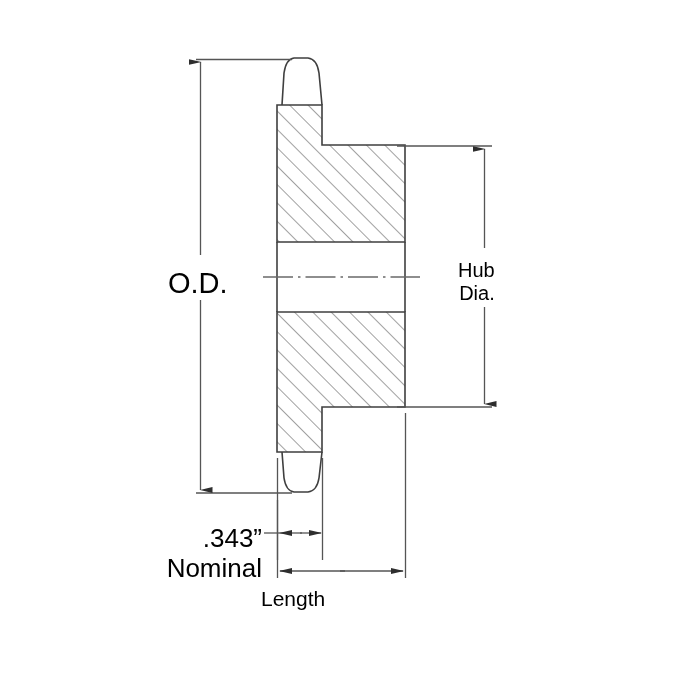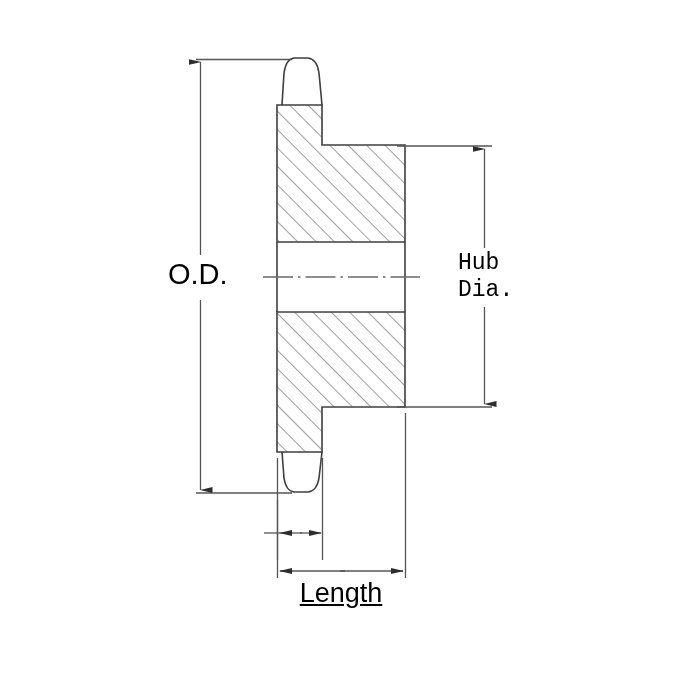--- a/index.html
+++ b/index.html
@@ -24,49 +24,48 @@
     display: block;
   }
   .dim-label {
     position: absolute;
     color: #000000;
     font-family: "Liberation Sans", sans-serif;
     font-weight: 400;
     line-height: 1.16;
     white-space: pre;
     letter-spacing: 0px;
+    margin-top: 9px;
   }
   #label-od {
     left: 168px;
     top: 258px;
     font-size: 29px;
   }
   #label-hub {
     left: 458px;
     top: 250px;
-    font-size: 23px;
+    font-size: 20px;
     text-align: left;
-    font-family: Liberation Mono, monospace;
   }
   #label-hub .line2 { display: block; text-align: right; }
   #label-nominal {
     left: 150px;
     top: 514px;
     font-size: 26px;
     text-align: right;
     width: 112px;
   }
   #label-nominal .line2 { display: block; }
   #label-ltb {
     left: 261px;
     top: 578px;
-    font-size: 27px;
-    text-align: center;
+    font-size: 21px;
+    text-align: left;
     width: 160px;
-    text-decoration: underline;
   }
   #label-ltb .line2 { display: block; }
 </style>
 </head>
 <body>
 
 <div id="drawing-root">
 
   <svg id="drawing-svg" viewBox="0 0 700 700">
     <defs>
@@ -147,16 +146,17 @@
       <line x1="405.5" y1="413" x2="405.5" y2="578" stroke="#555555" stroke-width="1.3"></line>
       <line x1="345" y1="571" x2="280" y2="571" stroke="#555555" stroke-width="1.3" marker-end="url(#arrowLeft)"></line>
       <line x1="340" y1="571" x2="403" y2="571" stroke="#555555" stroke-width="1.3" marker-end="url(#arrowRight)"></line>
     </g>
   </svg>
 
   <div class="dim-label" id="label-od">O.D.</div>
 
   <div class="dim-label" id="label-hub"><span class="line1">Hub</span><span class="line2">Dia.</span></div>
 
+  <div class="dim-label" id="label-nominal"><span class="line1">.343”</span><span class="line2">Nominal</span></div>
 
   <div class="dim-label" id="label-ltb"><span class="line1">Length</span></div>
 
 </div>
 
 </body></html>

